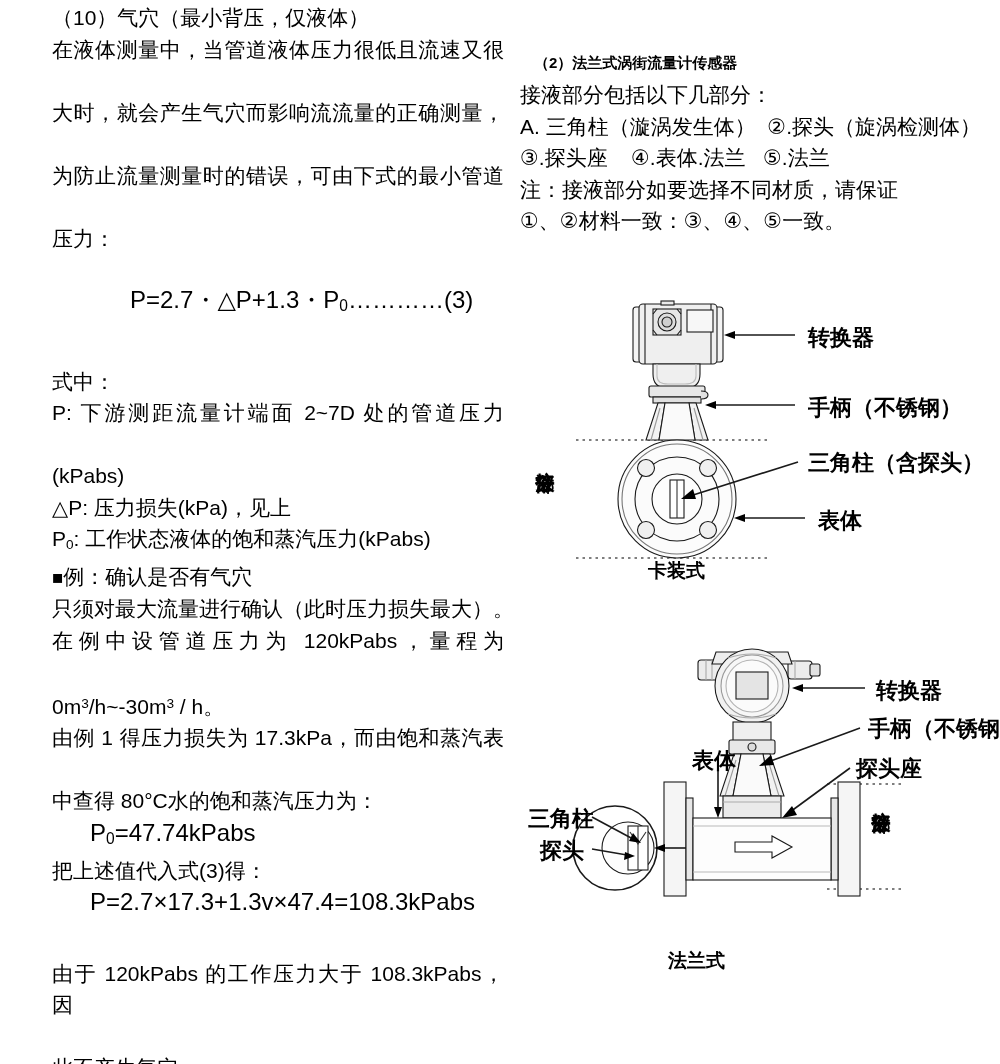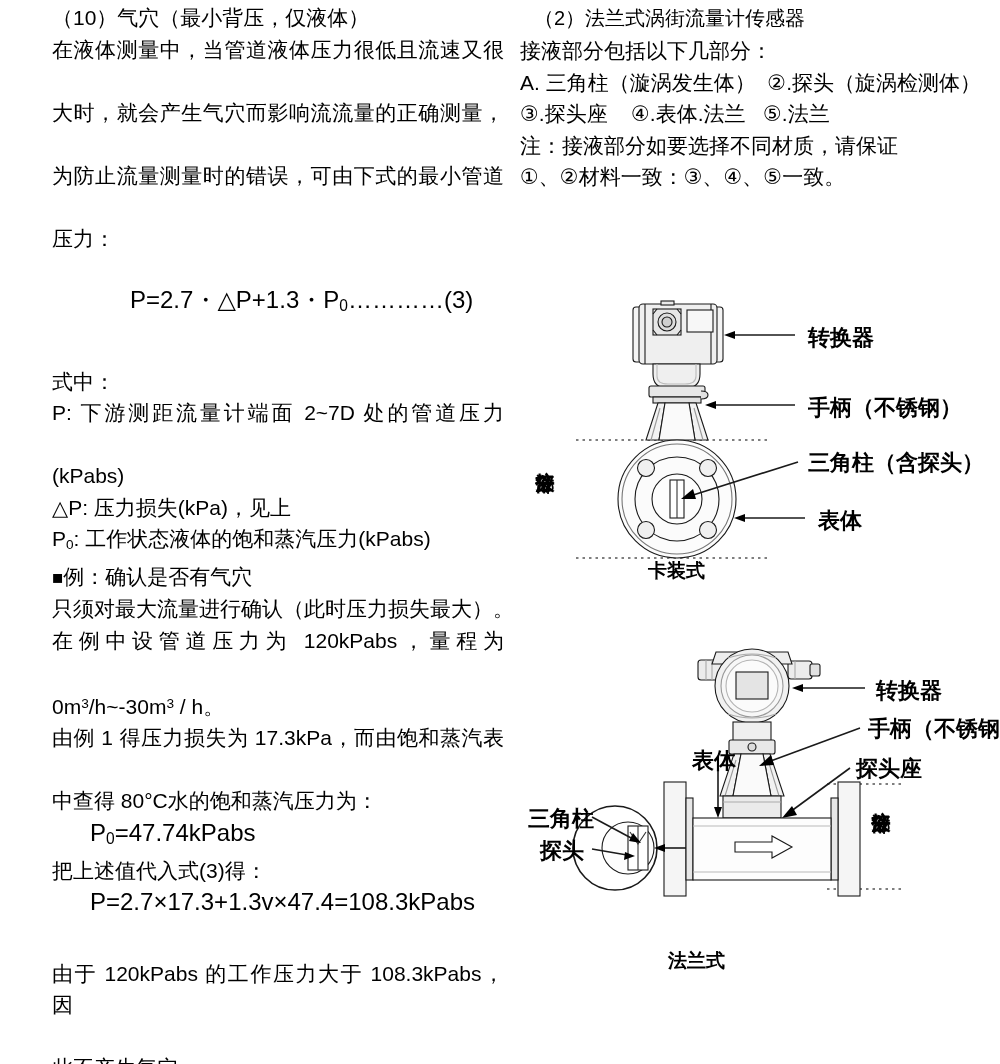--- a/index.html
+++ b/index.html
@@ -56,25 +56,26 @@
     line-height: 31.5px;
     white-space: pre;
   }
   .indent-lg { padding-left: 78px; }
   .indent-sm { padding-left: 38px; }
   .spacer-22 { height: 22px; }
   .spacer-14 { height: 14px; }
   .spacer-30 { height: 30px; }
   .spacer-10 { height: 10px; }
   .heading-sub {
-    font-size: 20px;
+    font-size: 15px;
     line-height: 33px;
-    font-weight: normal;
+    font-weight: bold;
     white-space: pre;
     padding-left: 14px;
+    margin-top: 44px;
   }
   sub { font-size: 0.65em; vertical-align: -0.22em; }
   sup { font-size: 0.65em; vertical-align: 0.42em; }
   .blk { font-size: 0.88em; }
 
   
   .figure {
     position: absolute;
   }
   #figure-wafer  { left: 520px; top: 290px;  width: 470px; height: 320px; }

